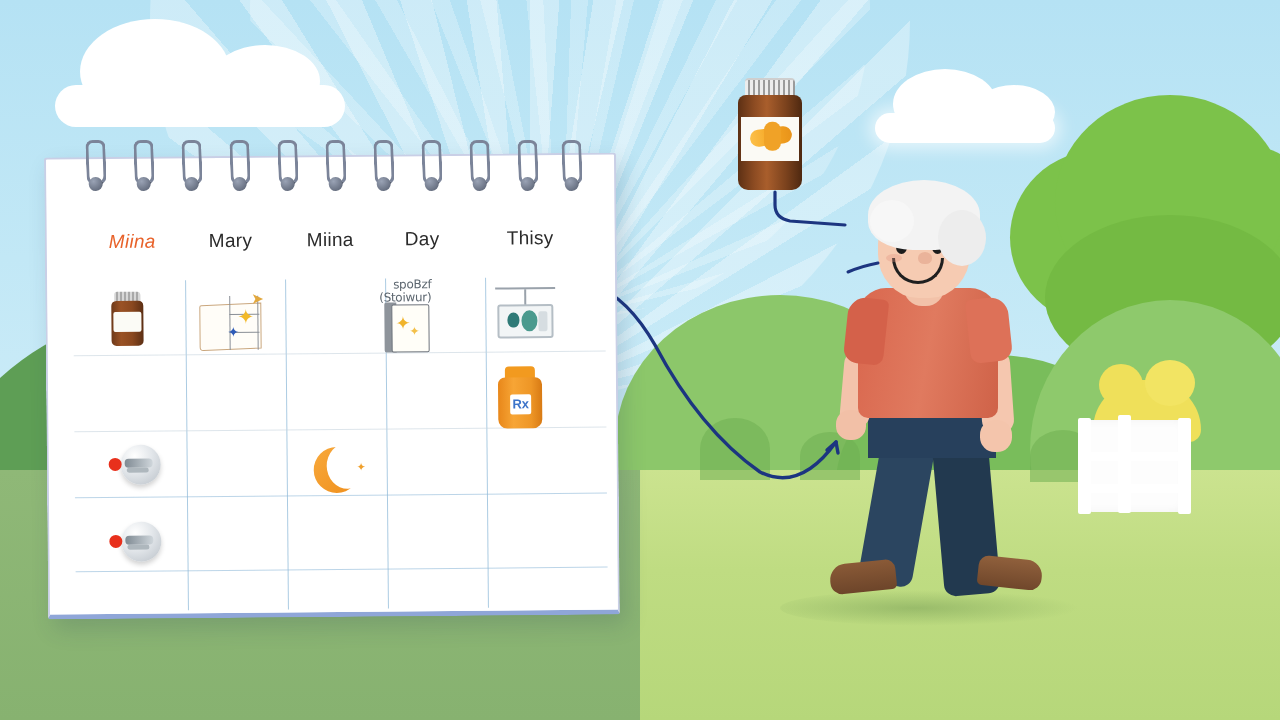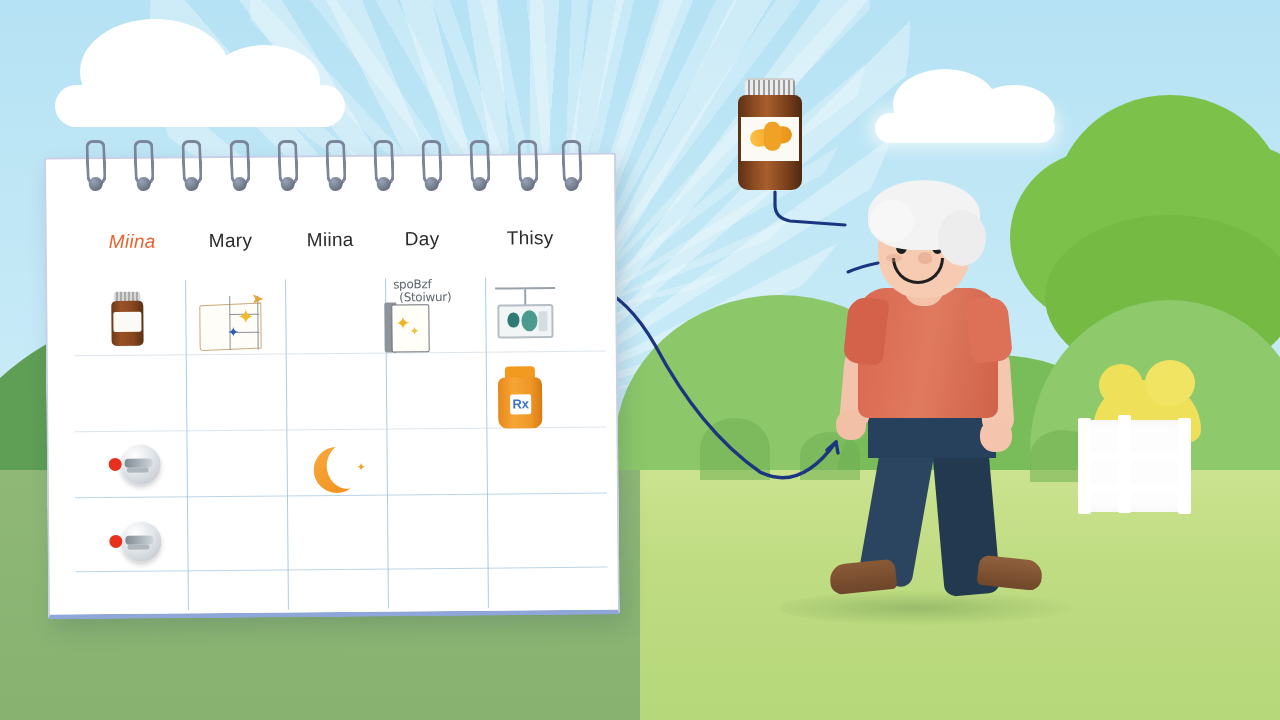--- a/index.html
+++ b/index.html
@@ -495,21 +495,21 @@
           <div class="gl" style="left:30px; top:42px; width:30px; height:1.4px;"></div>
           <div class="star">✦</div>
           <div class="bird">➤</div>
           <div class="blue">✦</div>
         </div>
       </div>
 
       <div class="cell" style="left:332px; top:122px;">
         <div class="hand-note">
           <div class="ht" style="position:absolute; left:14px; top:0;">spoBzf</div>
-          <div class="ht" style="position:absolute; left:20px; top:13px;">(Stoiwur)</div>
+          <div class="ht" style="position:absolute; left:0; top:13px;">(Stoiwur)</div>
           <div class="doc-back"></div>
           <div class="doc"></div>
           <div class="burst">✦</div>
           <div class="burst2">✦</div>
         </div>
       </div>
 
       <div class="cell" style="left:448px; top:132px;">
         <div class="monitor">
           <div class="bar"></div>

